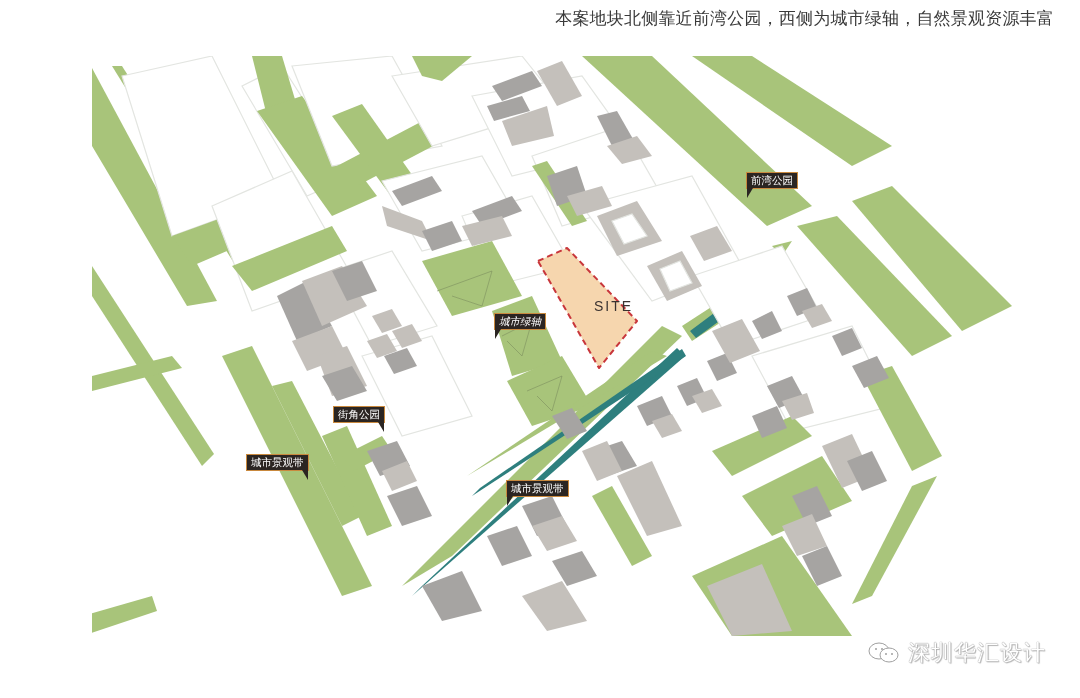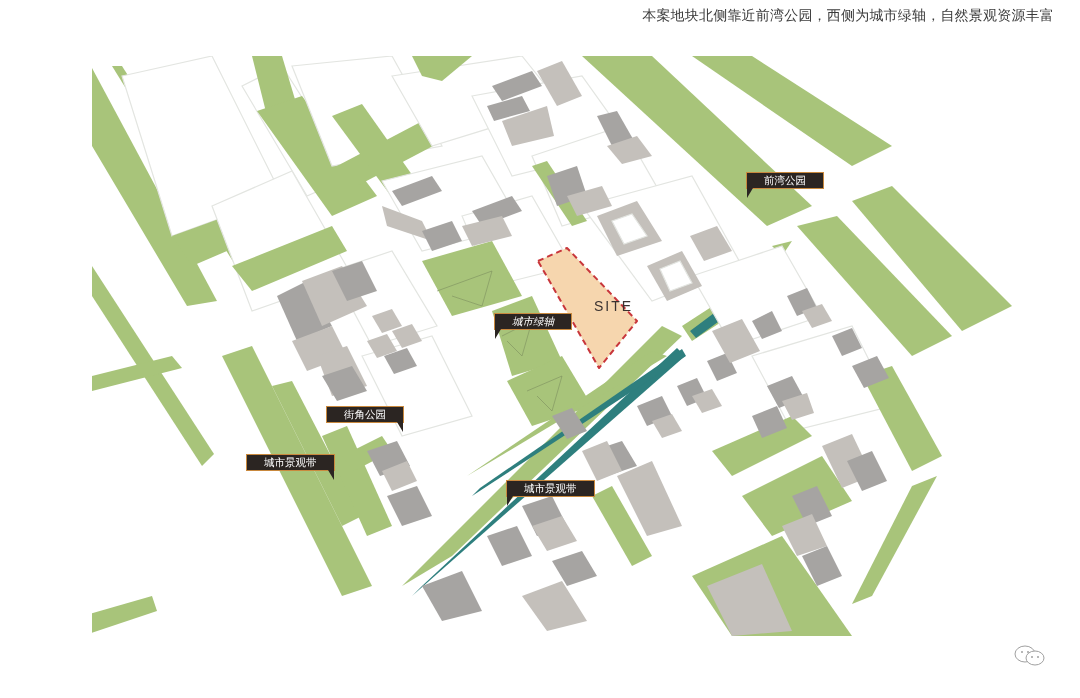--- a/index.html
+++ b/index.html
@@ -1,25 +1,25 @@
 <!DOCTYPE html>
 <html><head>
 <meta charset="utf-8">
 <style>
   html, body { margin: 0; padding: 0; background: #ffffff; }
   body { width: 1080px; height: 698px; position: relative; overflow: hidden; font-family: "DejaVu Sans", sans-serif; }
   .caption {
     position: absolute; top: 7px; right: 26px;
-    font-size: 14px; color: #3a3a3a; letter-spacing: 0.2px; white-space: nowrap;
+    font-size: 17px; color: #3a3a3a; letter-spacing: 0.2px; white-space: nowrap;
   }
   .map { position: absolute; left: 92px; top: 56px; width: 950px; height: 580px; overflow: hidden; }
   .map svg { display: block; }
   .tag {
     position: absolute; background: #2b2522; color: #ffffff;
-    font-size: 10.5px; line-height: 15px; padding: 0 17px;
+    font-size: 10.5px; line-height: 15px; padding: 0 4px;
     border: 1px solid #c9893e; white-space: nowrap;
   }
   .tag .ptr {
     position: absolute; width: 0; height: 0;
     border-left: 4px solid transparent; border-right: 4px solid transparent;
     border-top: 10px solid #2b2522;
   }
   .tag.pl .ptr { left: 0; bottom: -10px; border-left: 0; border-right: 6px solid transparent; }
   .tag.pr .ptr { right: 0; bottom: -10px; border-right: 0; border-left: 6px solid transparent; }
   .site-label {
@@ -195,21 +195,21 @@
   </svg>
 
   <div class="site-label" style="left:478px; top:242px;">SITE</div>
 
   <div class="tag pl" style="left:654px; top:116px;">
     <span>前湾公园</span><span class="ptr"></span>
   </div>
   <div class="tag pl" style="left:402px; top:257px;font-style:italic;">
     <span>城市绿轴</span><span class="ptr"></span>
   </div>
-  <div class="tag pr" style="left:234px; top:350px;">
+  <div class="tag pr" style="left:241px; top:350px;">
     <span>街角公园</span><span class="ptr"></span>
   </div>
   <div class="tag pr" style="left:154px; top:398px;">
     <span>城市景观带</span><span class="ptr"></span>
   </div>
   <div class="tag pl" style="left:414px; top:424px;">
     <span>城市景观带</span><span class="ptr"></span>
   </div>
 </div>
 
@@ -217,13 +217,14 @@
   <span class="wechat">
     <svg width="32" height="24" viewBox="0 0 32 24">
       <ellipse cx="11" cy="10" rx="10" ry="8" fill="#ffffff" stroke="#a0a0a0" stroke-width="1"></ellipse>
       <ellipse cx="21" cy="14" rx="9" ry="7" fill="#ffffff" stroke="#a0a0a0" stroke-width="1"></ellipse>
       <circle cx="18" cy="13" r="1" fill="#a0a0a0"></circle>
         <circle cx="24" cy="13" r="1" fill="#a0a0a0"></circle>
       <circle cx="8" cy="8" r="1" fill="#a0a0a0"></circle>
         <circle cx="14" cy="8" r="1" fill="#a0a0a0"></circle>
     </svg>
   </span>
+  <span>深圳华汇设计</span>
 </div>
 
 </body></html>

